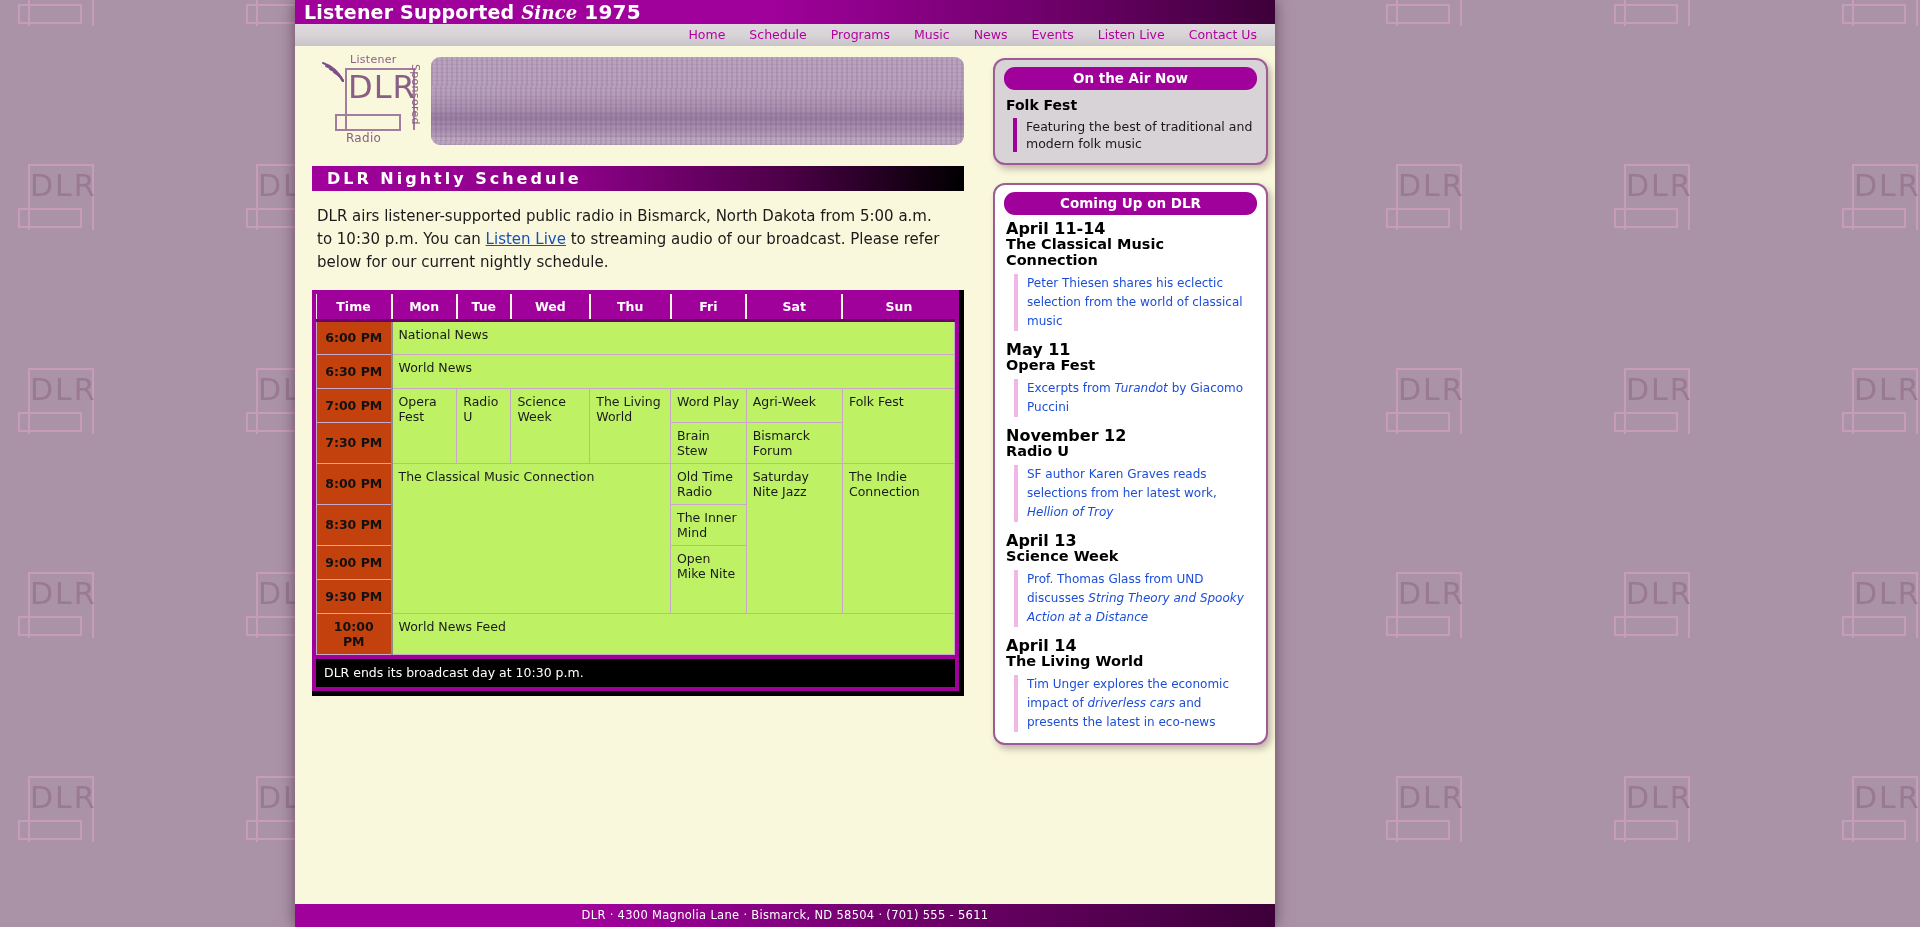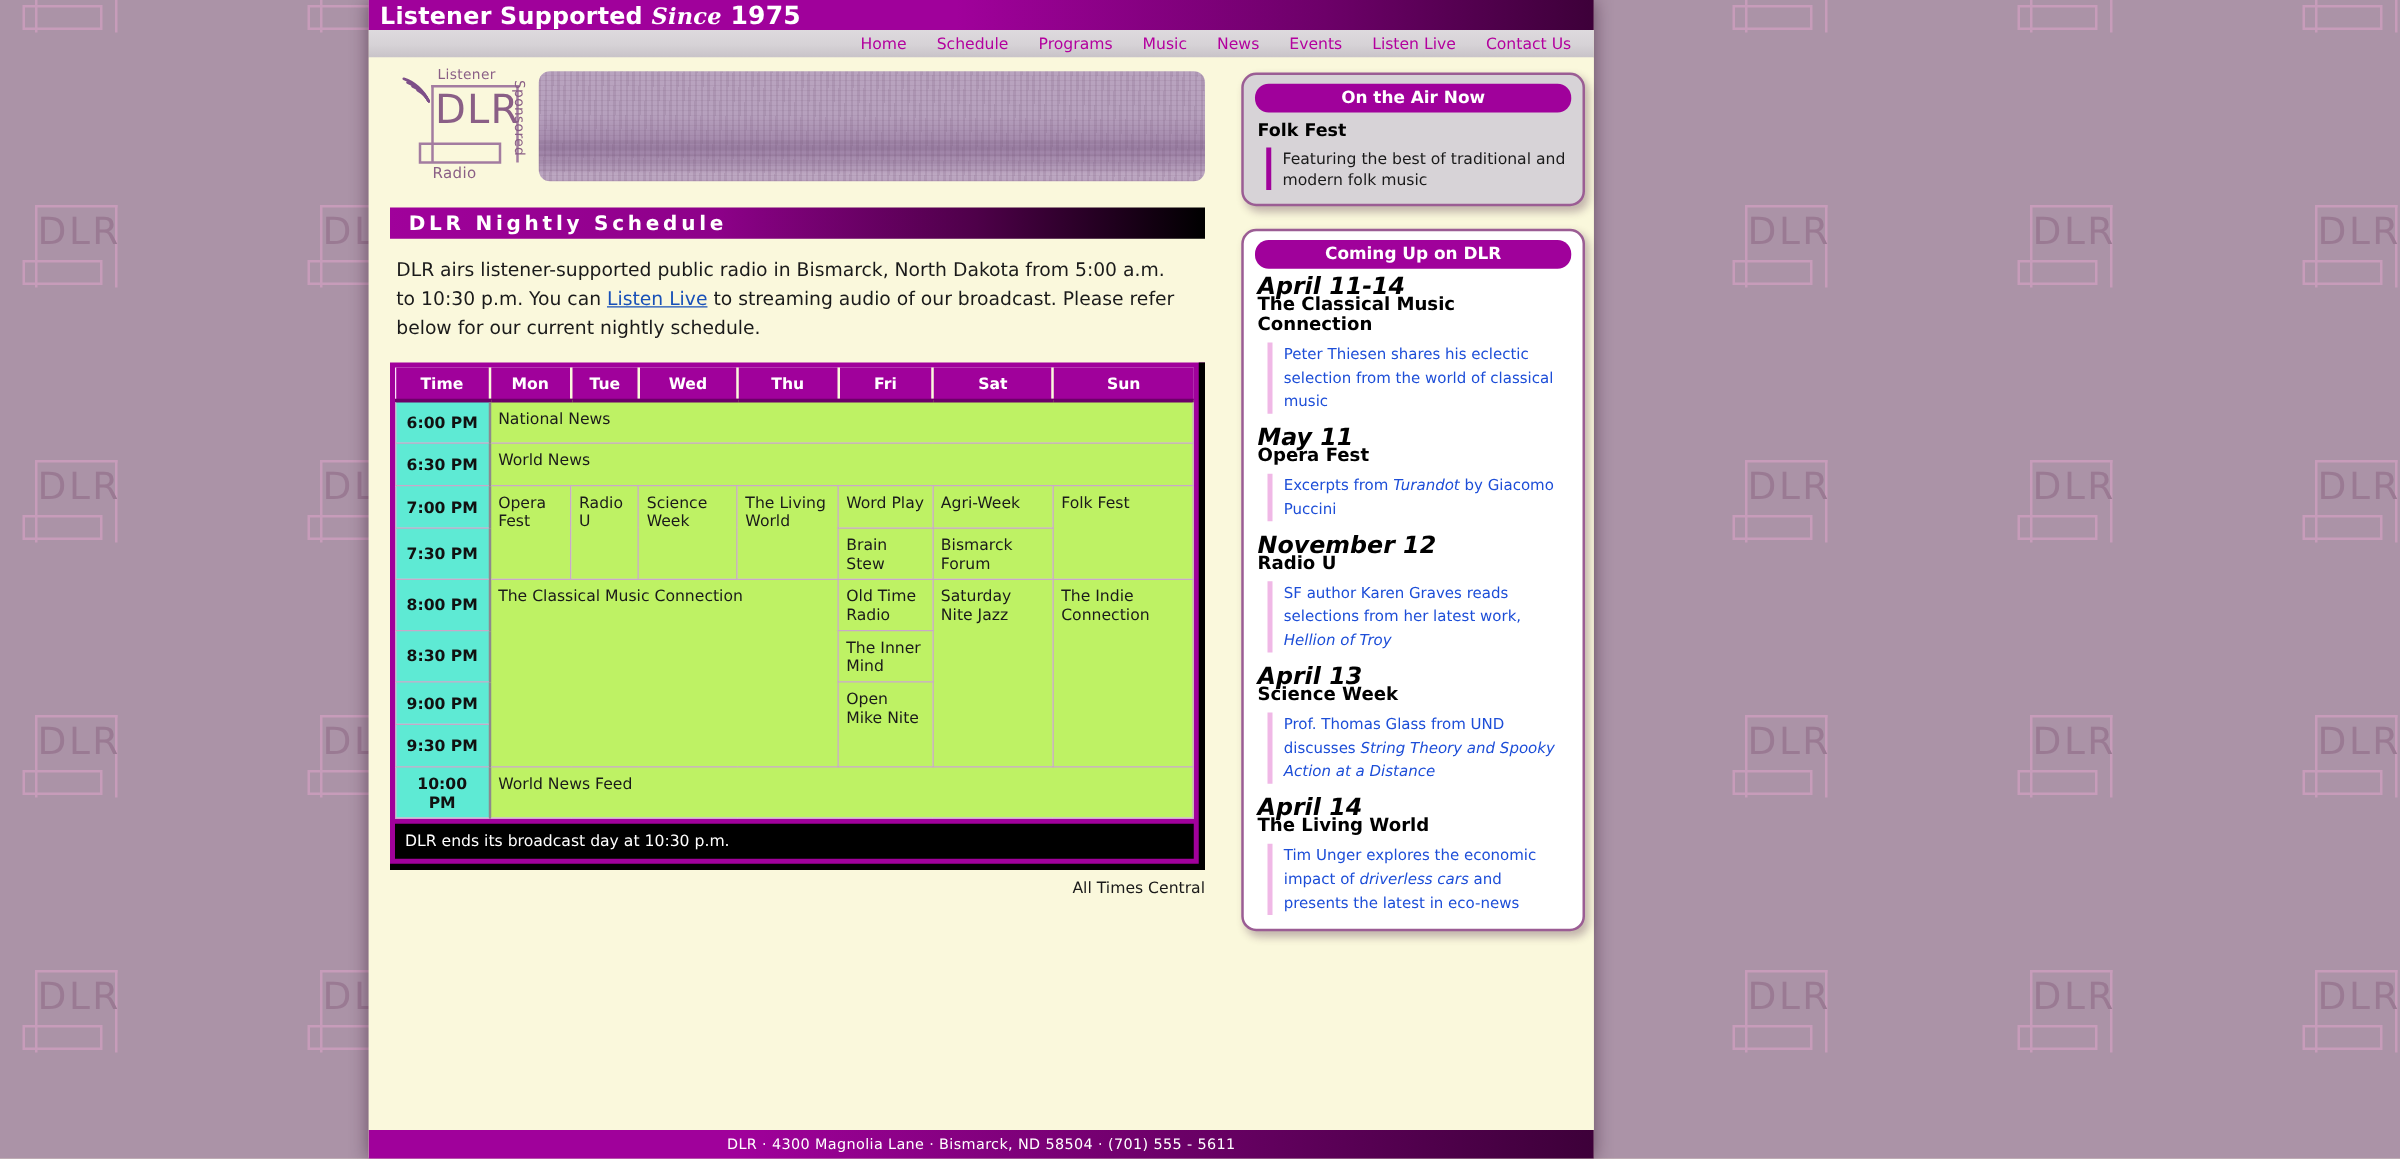--- a/index.html
+++ b/index.html
@@ -242,21 +242,21 @@
   }
   table#sched th:last-child { border-right: none; }
   table#sched td {
     border: 1px solid #c9a8c9;
     vertical-align: top;
     padding: 5px 6px;
     color: #1a1a1a;
     background: #bef264;
   }
   table#sched td.time {
-    background: #5eead4;
+    background: #c2410c;
     color: #111;
     font-weight: bold;
     text-align: center;
     vertical-align: middle;
     width: 75px;
     border-right: 2px solid #8d8a8d;
   }
   table#sched tr.r-tall td { height: 34px; }
   #sched-note {
     background: #000000;
@@ -303,24 +303,23 @@
     border-left: 4px solid #a0019b;
     padding-left: 9px;
     margin-left: 9px;
     font-size: 12.5px;
     line-height: 17px;
     color: #1a1a1a;
   }
   .up-item { margin-bottom: 12px; }
   .up-item:last-child { margin-bottom: 0; }
   .up-date {
-    font-size: 19px; font-weight: bold;
+    font-size: 16px; font-weight: bold;
     color: #000; line-height: 14px;
     margin-left: 2px;
-    font-style: italic;
   }
   .up-name {
     font-size: 14.5px; font-weight: bold;
     color: #000; line-height: 16px;
     margin: 0 0 6px 2px;
   }
   .up-desc {
     border-left: 4px solid #f0b8e6;
     padding-left: 9px;
     margin-left: 10px;
@@ -581,21 +580,20 @@
             </tr>
             <tr class="r-tall">
               <td class="time">10:00 PM</td>
               <td colspan="7">World News Feed</td>
             </tr>
           </tbody>
         </table>
         <div id="sched-note">DLR ends its broadcast day at 10:30 p.m.</div>
       </div>
 
-      <div id="all-times">All Times Central</div>
     </div>
 
     <div id="right">
 
       <div class="panel">
         <div class="panel-head">On the Air Now</div>
         <div class="show-title">Folk Fest</div>
         <div class="show-desc">Featuring the best of traditional and modern folk music</div>
       </div>
 

